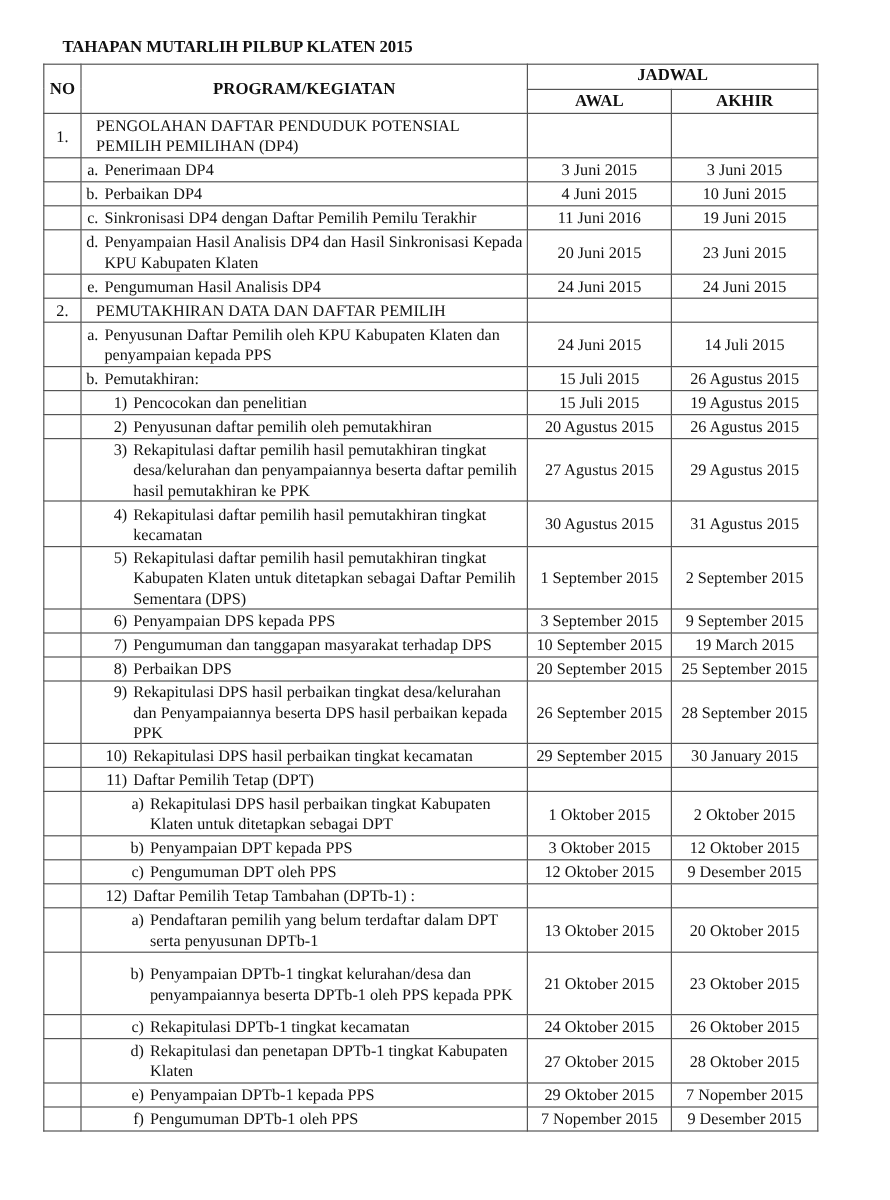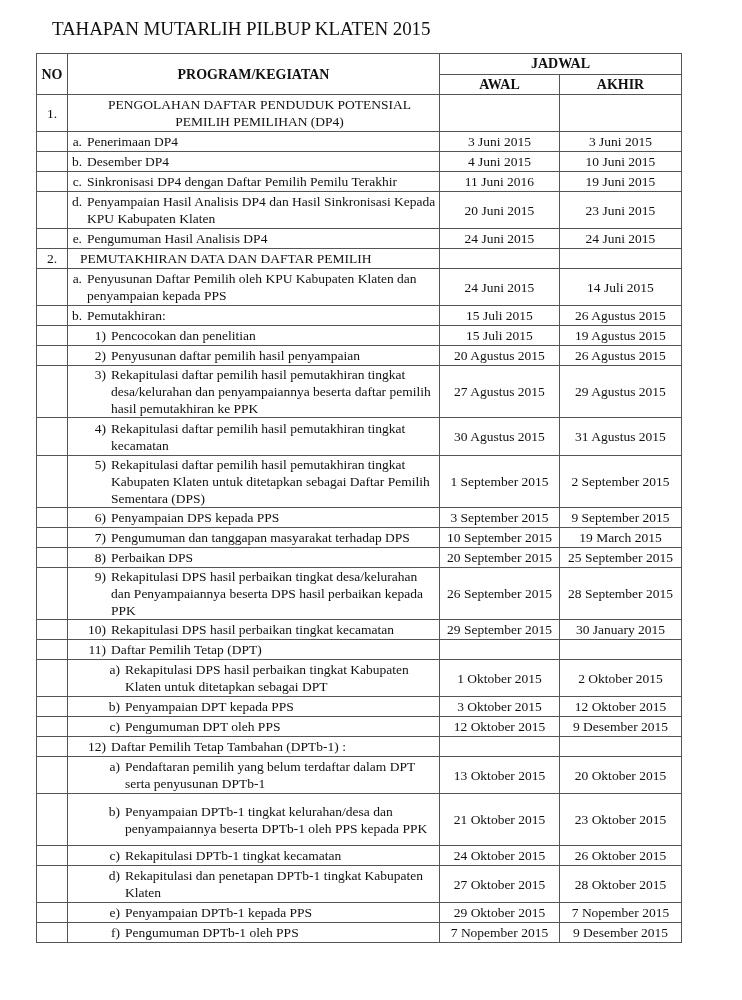--- a/index.html
+++ b/index.html
@@ -2,22 +2,22 @@
 <html><head>
 <meta charset="utf-8">
 <style>
   html, body { margin: 0; padding: 0; background: #ffffff; }
   body {
     width: 742px; height: 1000px; position: relative; overflow: hidden;
     font-family: "Liberation Serif", "DejaVu Serif", serif;
     color: #111;
   }
   .doc-title {
-    position: absolute; left: 52px; top: 18px;
-    font-weight: normal; font-size: 19px; letter-spacing: -0.1px;
+    position: absolute; left: 52px; top: 32px;
+    font-weight: bold; font-size: 14px; letter-spacing: -0.1px;
   }
   table.sched {
     position: absolute; left: 36px; top: 53px;
     border-collapse: collapse; table-layout: fixed;
     width: 645px; font-size: 13.5px; line-height: 17px;
   }
   table.sched td, table.sched th {
     border: 1px solid #555; padding: 0; vertical-align: middle;
   }
   col.c-no { width: 31px; }
@@ -59,21 +59,21 @@
       <th class="h-jadwal" colspan="2">JADWAL</th>
     </tr>
     <tr>
       <th class="h-sub">AWAL</th>
       <th class="h-sub">AKHIR</th>
     </tr>
   </thead>
   <tbody id="rows">
       <tr style="height: 37px;">
         <td class="no">1.</td>
-        <td class="prog" style="padding-left: 6px; text-align: center;">
+        <td class="prog" style="padding-left: 6px;">
           <div class="item lvl0">
             <span class="marker"></span>
             <span class="text">PENGOLAHAN DAFTAR PENDUDUK POTENSIAL PEMILIH PEMILIHAN (DP4)</span>
           </div>
         </td>
         <td class="date"></td>
         <td class="date"></td>
       </tr>
       <tr style="height: 20px;">
         <td class="no"></td>
@@ -84,21 +84,21 @@
           </div>
         </td>
         <td class="date">3 Juni 2015</td>
         <td class="date">3 Juni 2015</td>
       </tr>
       <tr style="height: 20px;">
         <td class="no"></td>
         <td class="prog">
           <div class="item lvl1">
             <span class="marker">b.</span>
-            <span class="text">Desember DP4</span>
+            <span class="text">Perbaikan DP4</span>
           </div>
         </td>
         <td class="date">4 Juni 2015</td>
         <td class="date">10 Juni 2015</td>
       </tr>
       <tr style="height: 20px;">
         <td class="no"></td>
         <td class="prog">
           <div class="item lvl1">
             <span class="marker">c.</span>
@@ -172,21 +172,21 @@
           </div>
         </td>
         <td class="date">15 Juli 2015</td>
         <td class="date">19 Agustus 2015</td>
       </tr>
       <tr style="height: 20px;">
         <td class="no"></td>
         <td class="prog">
           <div class="item lvl2">
             <span class="marker">2)</span>
-            <span class="text">Penyusunan daftar pemilih hasil penyampaian</span>
+            <span class="text">Penyusunan daftar pemilih oleh pemutakhiran</span>
           </div>
         </td>
         <td class="date">20 Agustus 2015</td>
         <td class="date">26 Agustus 2015</td>
       </tr>
       <tr style="height: 51px;">
         <td class="no"></td>
         <td class="prog">
           <div class="item lvl2">
             <span class="marker">3)</span>

